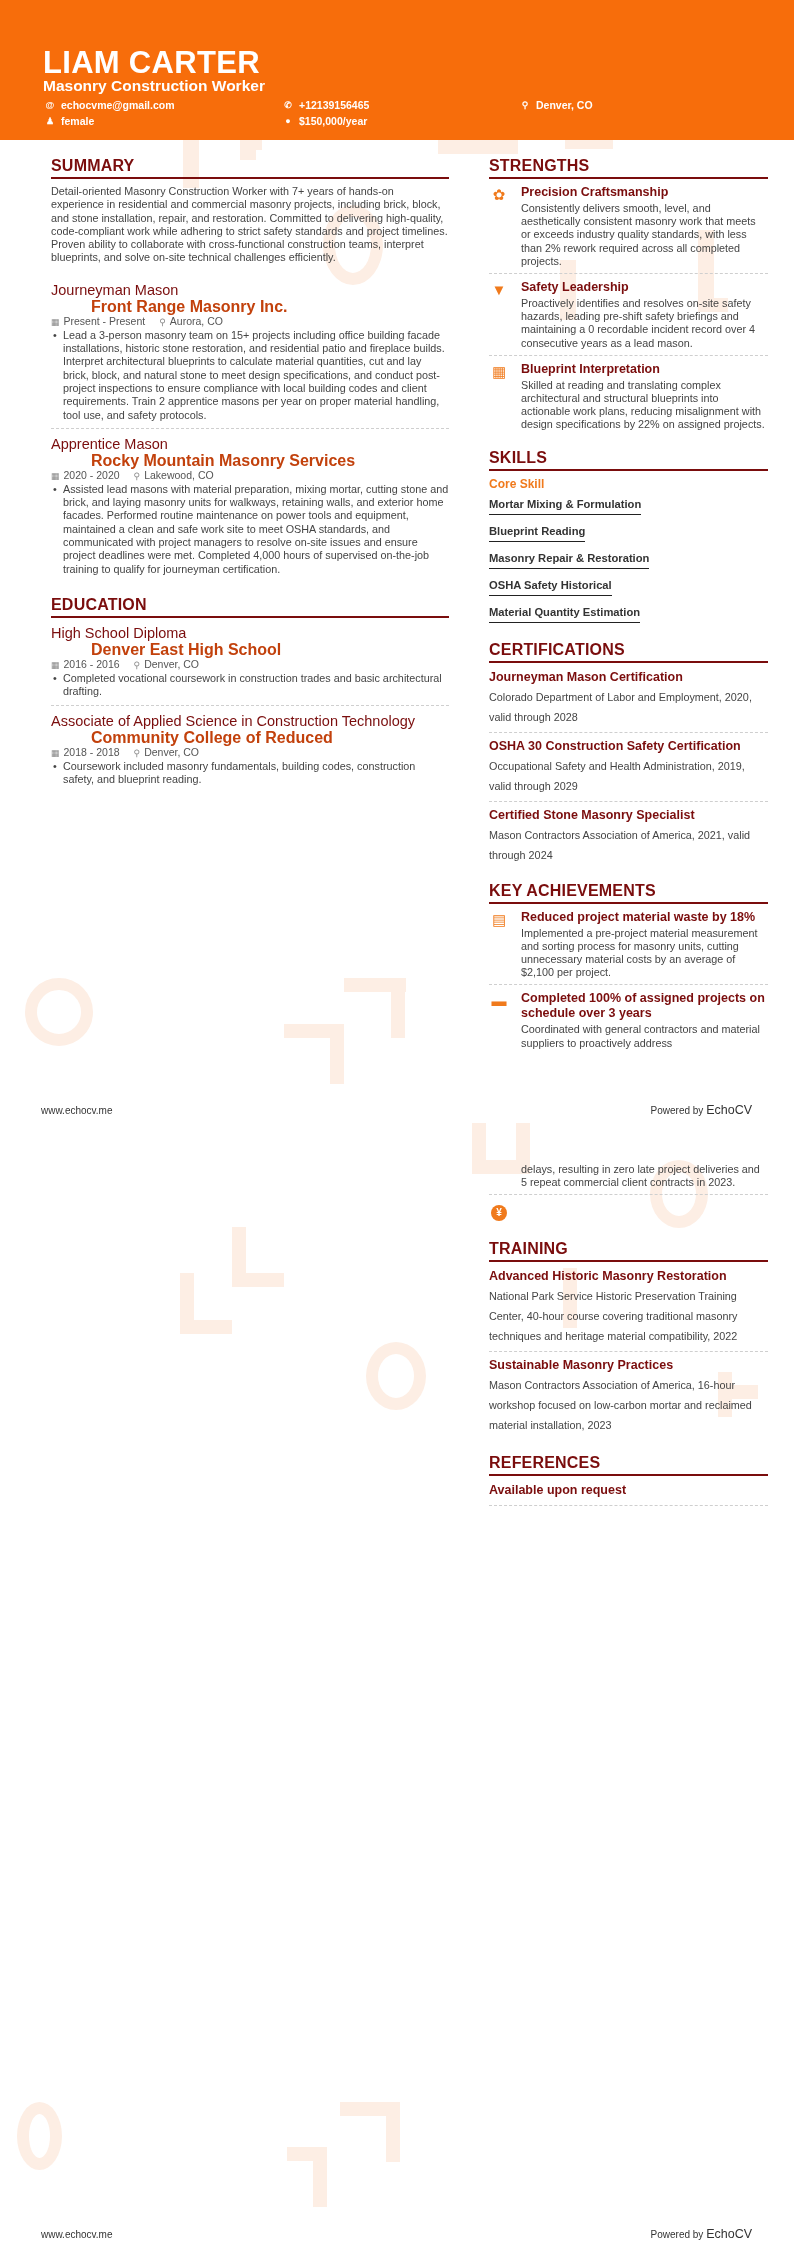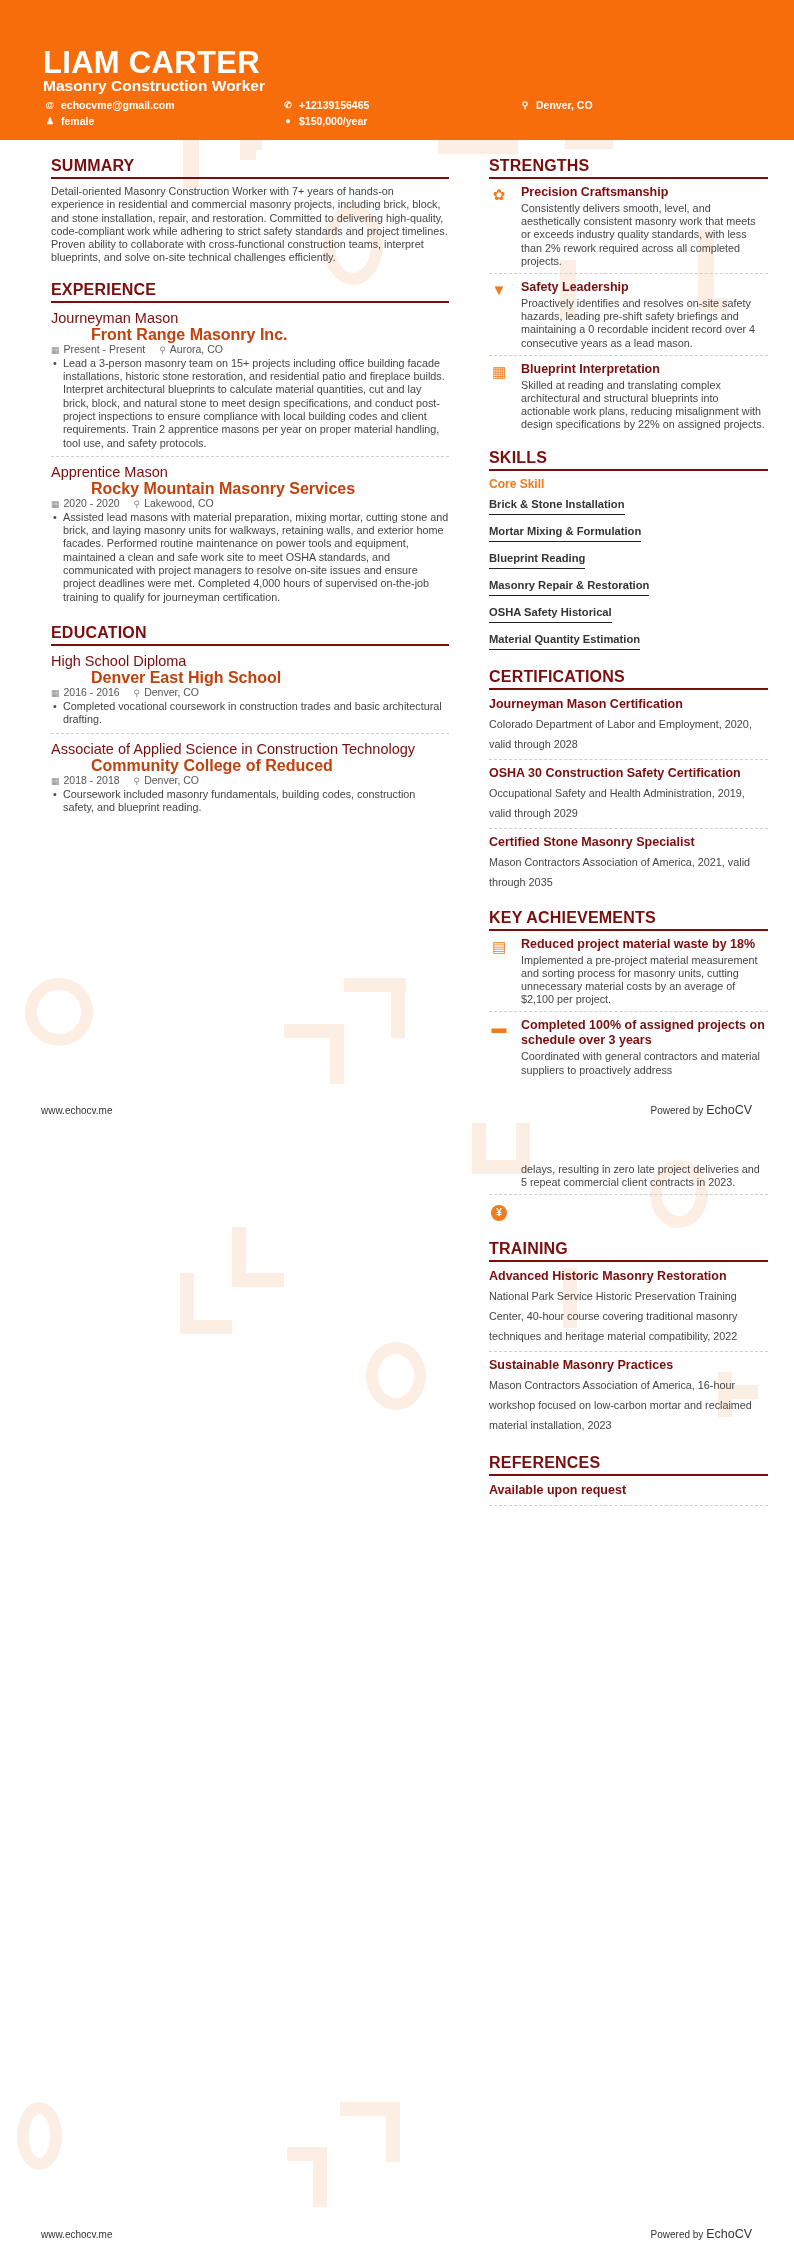--- a/index.html
+++ b/index.html
@@ -103,21 +103,20 @@
   </div>
 </div>
 
 <div class="page col-left" style="top:157px;">
   <section style="margin-bottom:16px;">
     <div class="sec-title">SUMMARY</div>
     <div class="para">Detail-oriented Masonry Construction Worker with 7+ years of hands-on experience in residential and commercial masonry projects, including brick, block, and stone installation, repair, and restoration. Committed to delivering high-quality, code-compliant work while adhering to strict safety standards and project timelines. Proven ability to collaborate with cross-functional construction teams, interpret blueprints, and solve on-site technical challenges efficiently.</div>
   </section>
 
   <section style="margin-bottom:14px;">
-    <div class="sec-title">EXPERIENCE</div>
     <div class="job">
       <div class="job-title">Journeyman Mason</div>
       <div class="job-company">Front Range Masonry Inc.</div>
       <div class="job-meta">
         <span><span class="i">▦</span><span>Present - Present</span></span>
         <span><span class="i">⚲</span><span>Aurora, CO</span></span>
       </div>
       <div class="bullet">Lead a 3-person masonry team on 15+ projects including office building facade installations, historic stone restoration, and residential patio and fireplace builds. Interpret architectural blueprints to calculate material quantities, cut and lay brick, block, and natural stone to meet design specifications, and conduct post-project inspections to ensure compliance with local building codes and client requirements. Train 2 apprentice masons per year on proper material handling, tool use, and safety protocols.</div>
     </div>
     <div class="job">
@@ -176,41 +175,40 @@
       <div>
         <div class="s-title">Blueprint Interpretation</div>
         <div class="s-desc">Skilled at reading and translating complex architectural and structural blueprints into actionable work plans, reducing misalignment with design specifications by 22% on assigned projects.</div>
       </div>
     </div>
   </section>
 
   <section style="margin-bottom:12px;">
     <div class="sec-title">SKILLS</div>
     <div class="skill-cat">Core Skill</div>
-    <div><span class="skill">Brick &amp; Stone Installation</span></div>
     <div><span class="skill">Mortar Mixing &amp; Formulation</span></div>
     <div><span class="skill">Blueprint Reading</span></div>
     <div><span class="skill">Masonry Repair &amp; Restoration</span></div>
     <div><span class="skill">OSHA Safety Historical</span></div>
     <div><span class="skill">Material Quantity Estimation</span></div>
   </section>
 
   <section style="margin-bottom:12px;">
     <div class="sec-title">CERTIFICATIONS</div>
     <div class="cert">
       <div class="cert-title">Journeyman Mason Certification</div>
       <div class="cert-desc">Colorado Department of Labor and Employment, 2020, valid through 2028</div>
     </div>
     <div class="cert">
       <div class="cert-title">OSHA 30 Construction Safety Certification</div>
       <div class="cert-desc">Occupational Safety and Health Administration, 2019, valid through 2029</div>
     </div>
     <div class="cert">
       <div class="cert-title">Certified Stone Masonry Specialist</div>
-      <div class="cert-desc">Mason Contractors Association of America, 2021, valid through 2035</div>
+      <div class="cert-desc">Mason Contractors Association of America, 2021, valid through 2024</div>
     </div>
   </section>
 
   <section>
     <div class="sec-title">KEY ACHIEVEMENTS</div>
     <div class="strength">
       <div class="s-icon">▤</div>
       <div>
         <div class="s-title">Reduced project material waste by 18%</div>
         <div class="s-desc">Implemented a pre-project material measurement and sorting process for masonry units, cutting unnecessary material costs by an average of $2,100 per project.</div>

